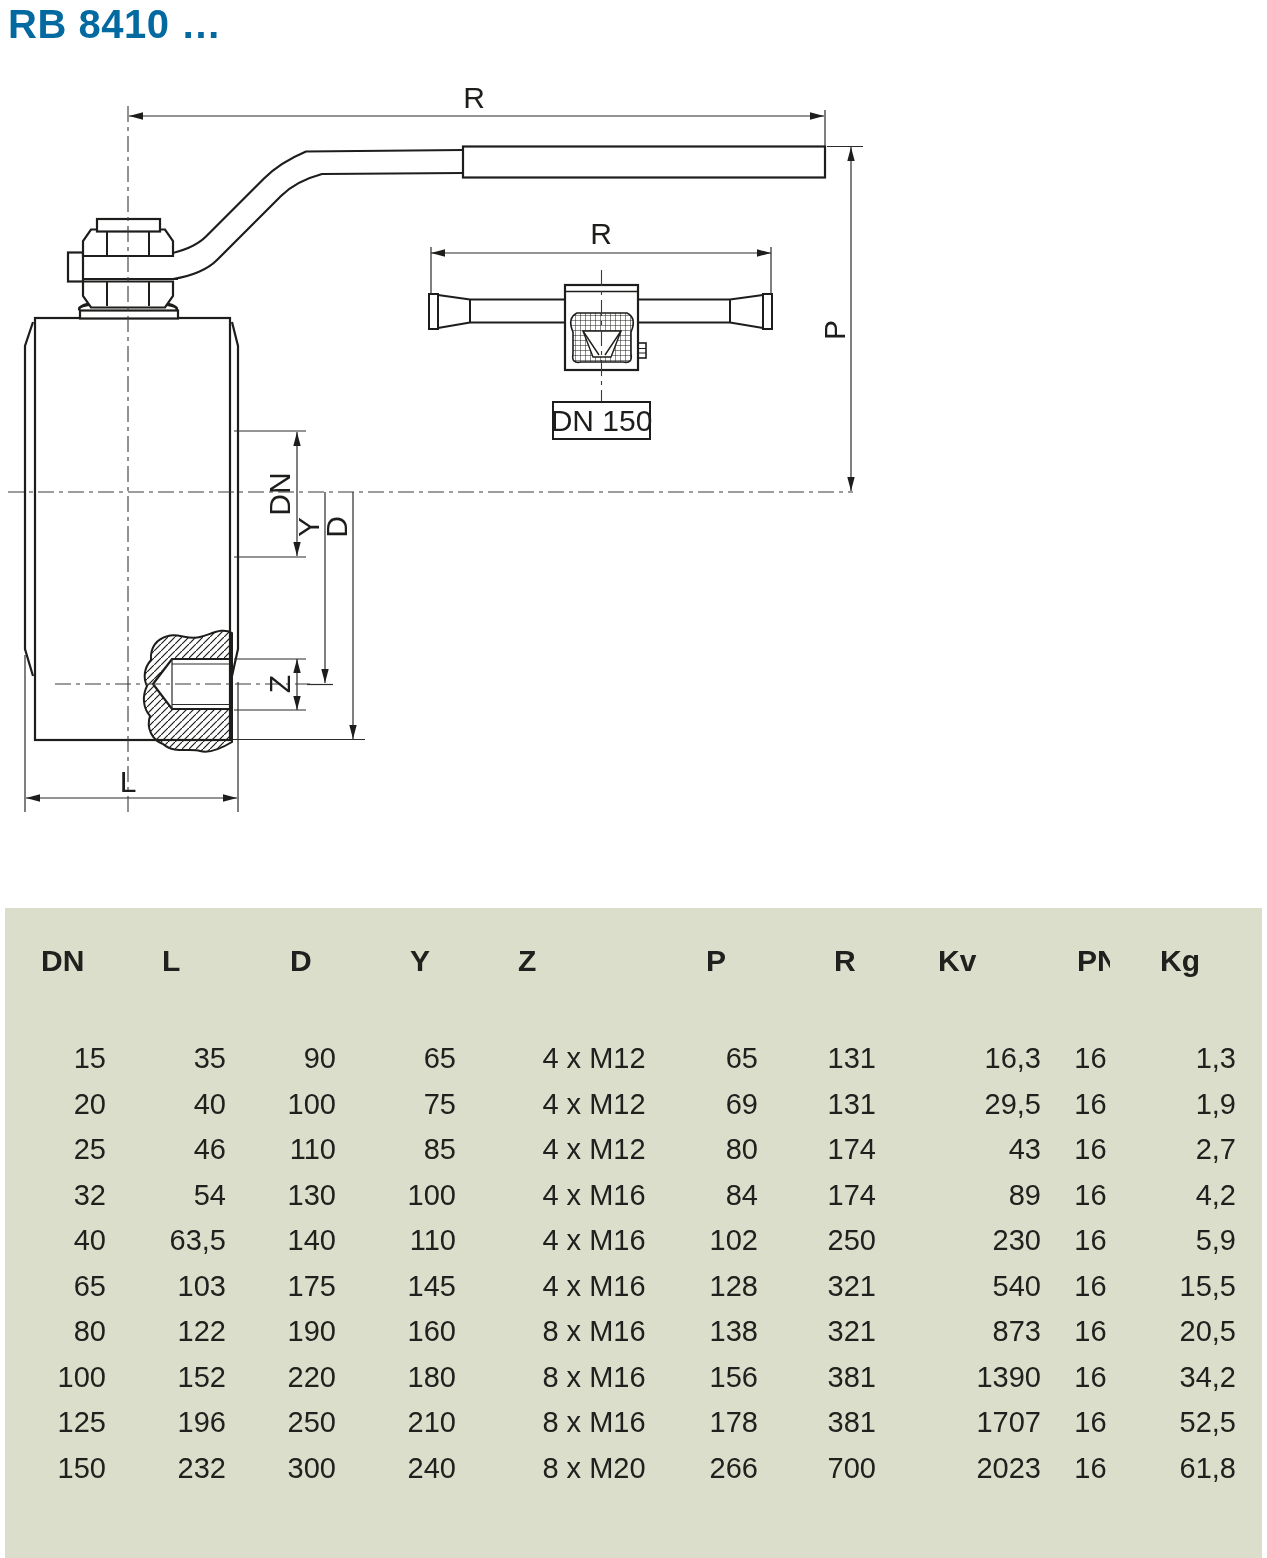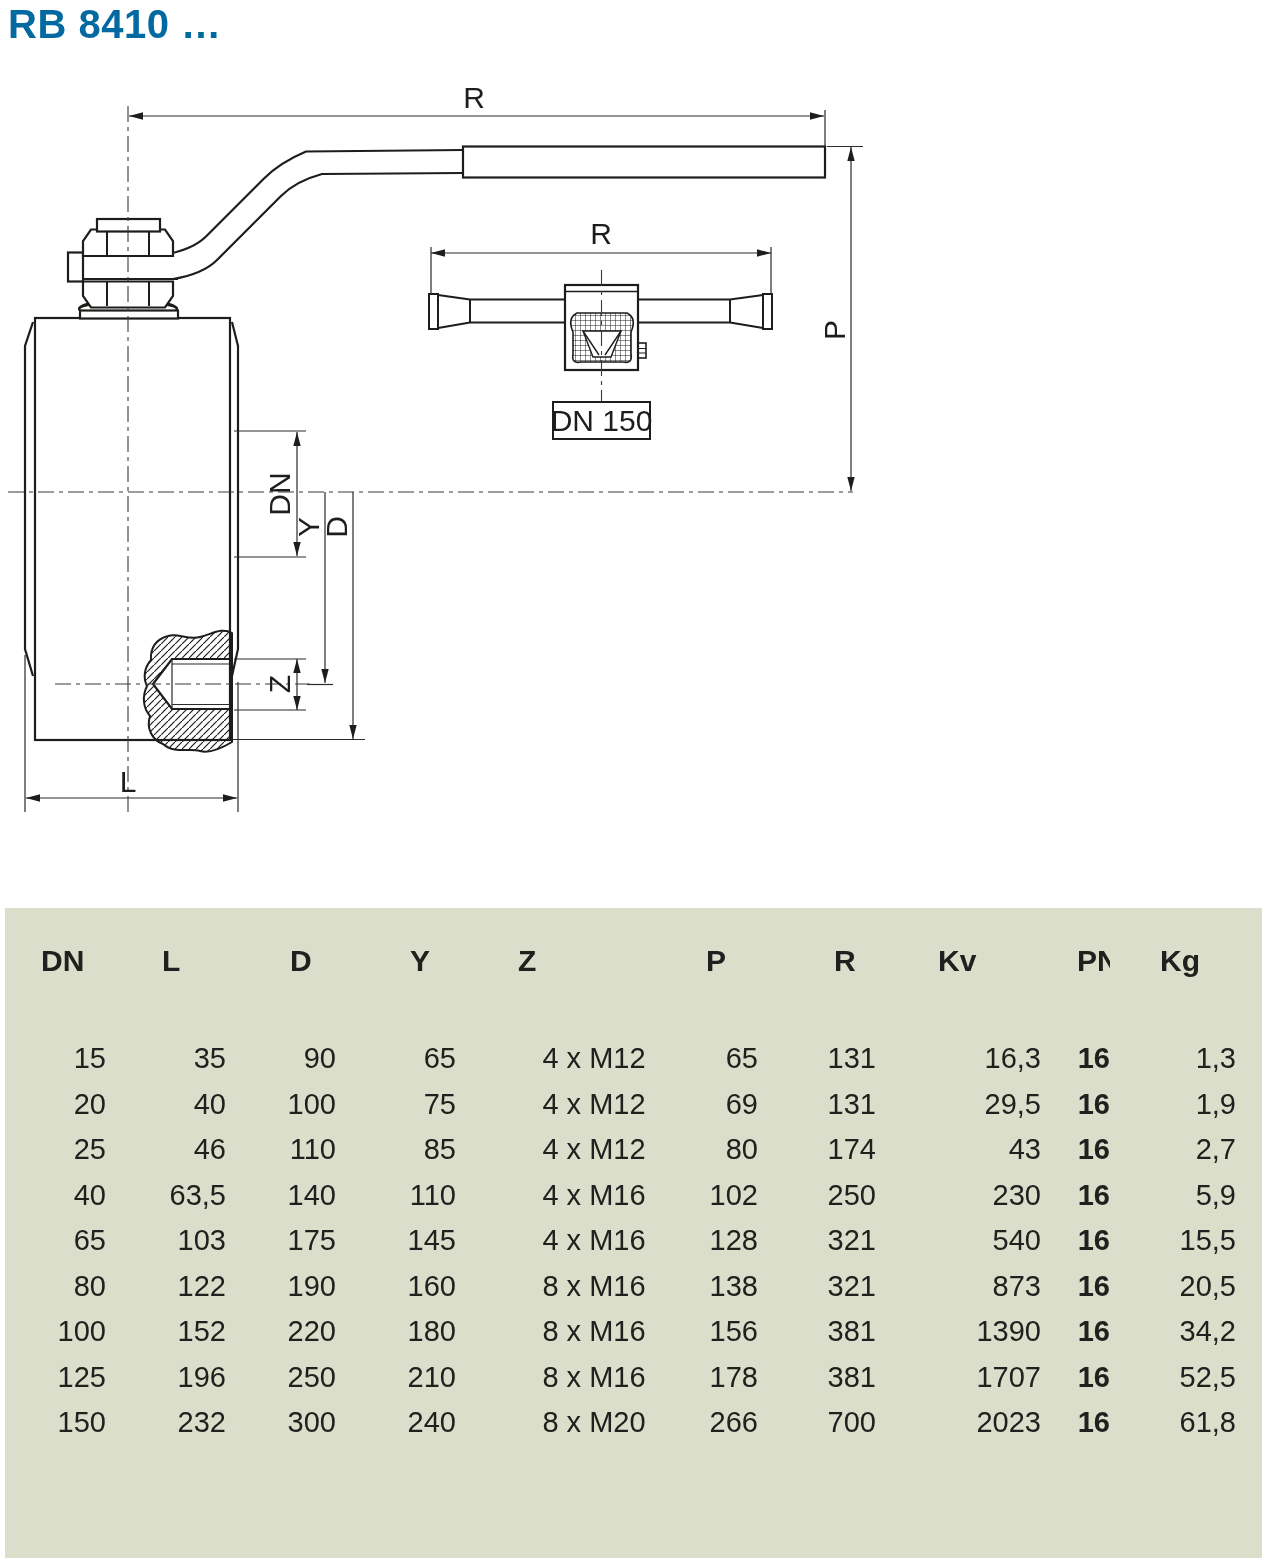--- a/index.html
+++ b/index.html
@@ -18,21 +18,21 @@
   td{font-size:29px;font-weight:normal;height:45.5px;padding:0;vertical-align:middle;color:#20201e;}
   tr.spacer td{height:58px;}
   
   col.w1{width:105px}col.w2{width:120px}col.w3{width:110px}col.w4{width:120px}
   col.w5{width:200px}col.w6{width:100px}col.w7{width:120px}col.w8{width:165px}
   col.w9{width:65px}col.w10{width:130px}
   
   td.c1,td.c2,td.c3,td.c4,td.c7,td.c8,td.c10{text-align:right;padding-right:4px;}
   td.c6{text-align:right;padding-right:2px;}
   td.c5{text-align:center;padding-left:68px;}
-  td.c9{text-align:right;padding-left:26px;font-weight:bold;}
+  td.c9{text-align:center;padding-left:26px;}
   
   th.h1{padding-left:36px}th.h2{padding-left:52px}th.h3{padding-left:60px}
   th.h4{padding-left:70px}th.h5{padding-left:58px}th.h6{padding-left:46px}
   th.h7{padding-left:74px}th.h8{padding-left:58px}th.h9{padding-left:32px}
   th.h10{padding-left:50px}
 </style>
 </head>
 <body>
 
 <div class="page-title">RB 8410 …</div>
@@ -237,20 +237,32 @@
         <td class="c3">110</td>
         <td class="c4">85</td>
         <td class="c5">4 x M12</td>
         <td class="c6">80</td>
         <td class="c7">174</td>
         <td class="c8">43</td>
         <td class="c9">16</td>
         <td class="c10">2,7</td>
       </tr>
       <tr>
+        <td class="c1">32</td>
+        <td class="c2">54</td>
+        <td class="c3">130</td>
+        <td class="c4">100</td>
+        <td class="c5">4 x M16</td>
+        <td class="c6">84</td>
+        <td class="c7">174</td>
+        <td class="c8">89</td>
+        <td class="c9">16</td>
+        <td class="c10">4,2</td>
+      </tr>
+      <tr>
         <td class="c1">40</td>
         <td class="c2">63,5</td>
         <td class="c3">140</td>
         <td class="c4">110</td>
         <td class="c5">4 x M16</td>
         <td class="c6">102</td>
         <td class="c7">250</td>
         <td class="c8">230</td>
         <td class="c9">16</td>
         <td class="c10">5,9</td>

